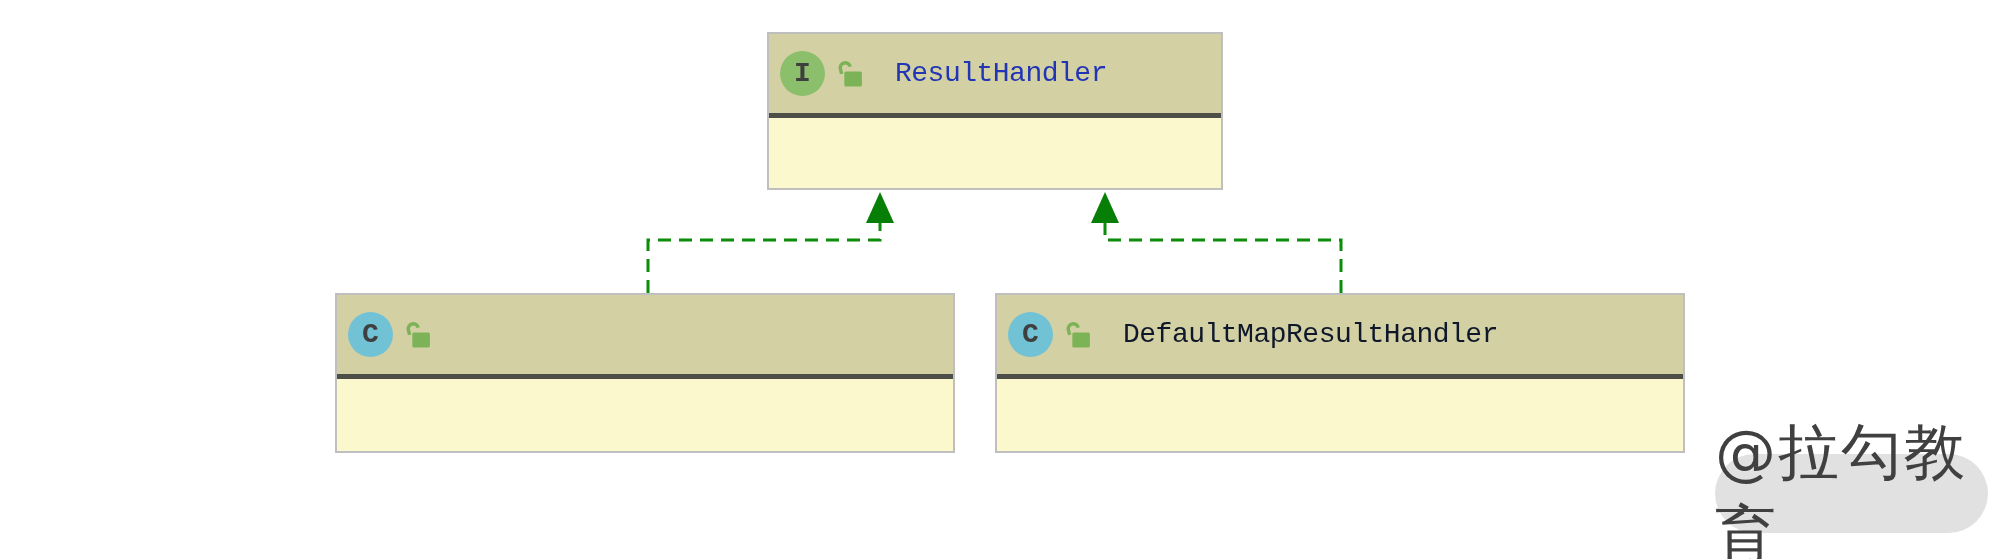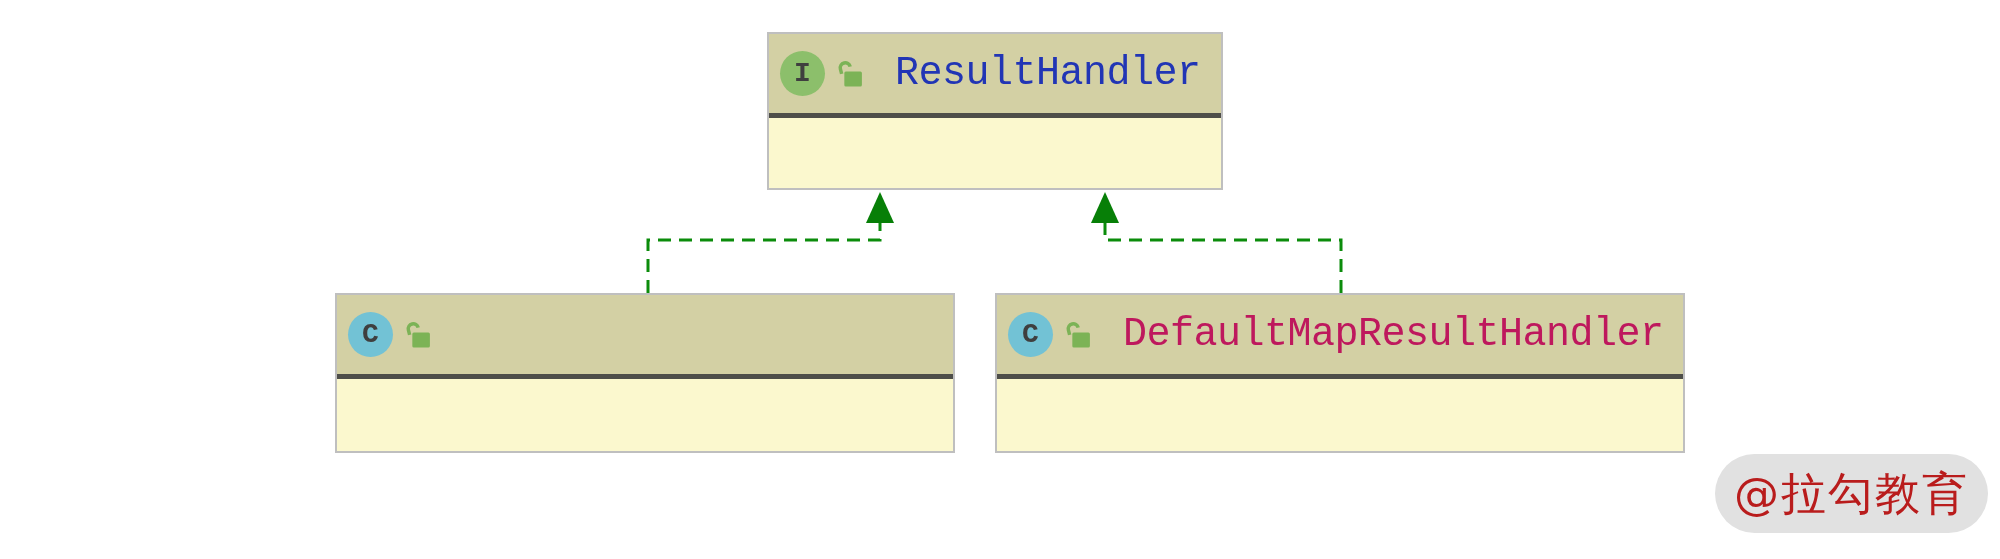--- a/index.html
+++ b/index.html
@@ -19,31 +19,31 @@
   .node-body { flex:1; }
   .badge {
     flex:0 0 auto; width:45px; height:45px; border-radius:50%;
     display:flex; align-items:center; justify-content:center;
     font-size:28px; font-weight:bold; color:#3f3f3f;
   }
   .badge-interface { background:#8cbf6b; }
   .badge-class     { background:#72c2d5; }
   .lock { flex:0 0 auto; margin-left:9px; }
   .node-title {
-    margin-left:30px; font-size:40px; letter-spacing:-0.5px; white-space:nowrap;
+    margin-left:30px; font-size:28px; letter-spacing:-0.5px; white-space:nowrap;
   }
   .title-blue { color:#2135b5; }
-  .title-dark { color:#be185d; }
+  .title-dark { color:#0f172a; }
   .edges { position:absolute; left:0; top:0; pointer-events:none; }
   .watermark {
     position:absolute; left:1715px; top:454px; width:273px; height:79px;
     background:#e1e1e1; border-radius:42px;
     display:flex; align-items:center; justify-content:center;
     font-family:"DejaVu Sans", sans-serif;
-    font-size:45px; color:#b91c1c; letter-spacing:2px;
+    font-size:61px; color:#404040; letter-spacing:2px;
   }
 </style>
 </head>
 <body>
 
 <div class="stage">
 
   <svg class="edges" width="2000" height="559">
     <polyline points="648,293 648,240 880,240 880,222" fill="none" stroke="#0b8c0b" stroke-width="3" stroke-dasharray="13 8"></polyline>
     <polygon points="880,192 866,223 894,223" fill="#077f07"></polygon>

